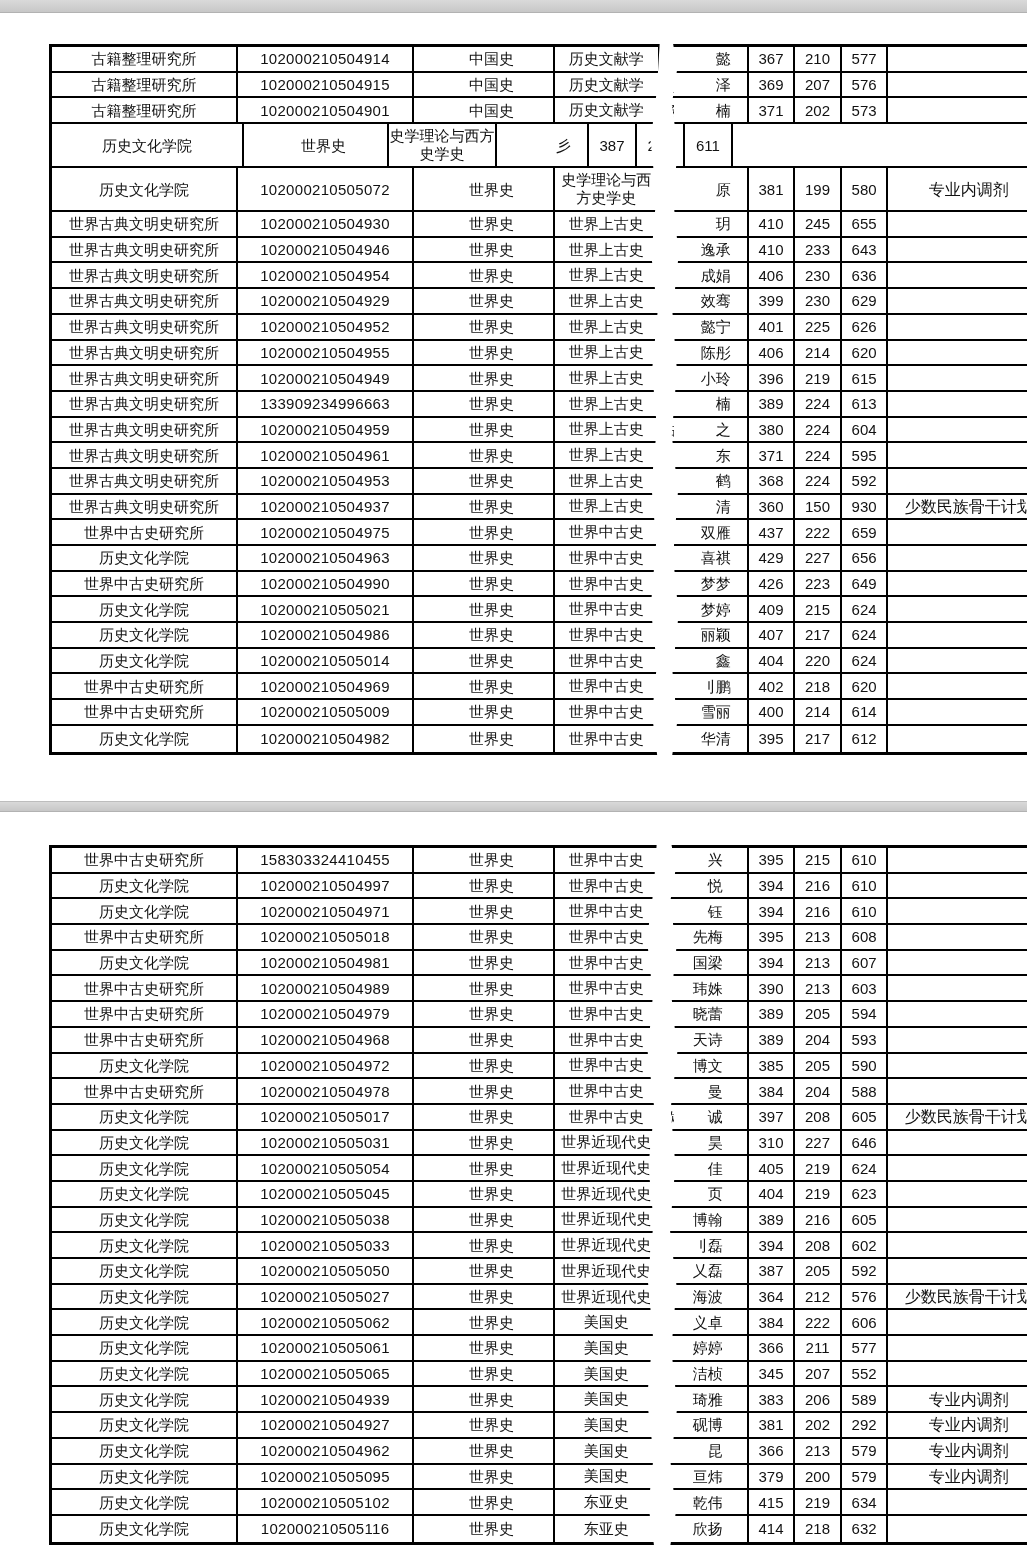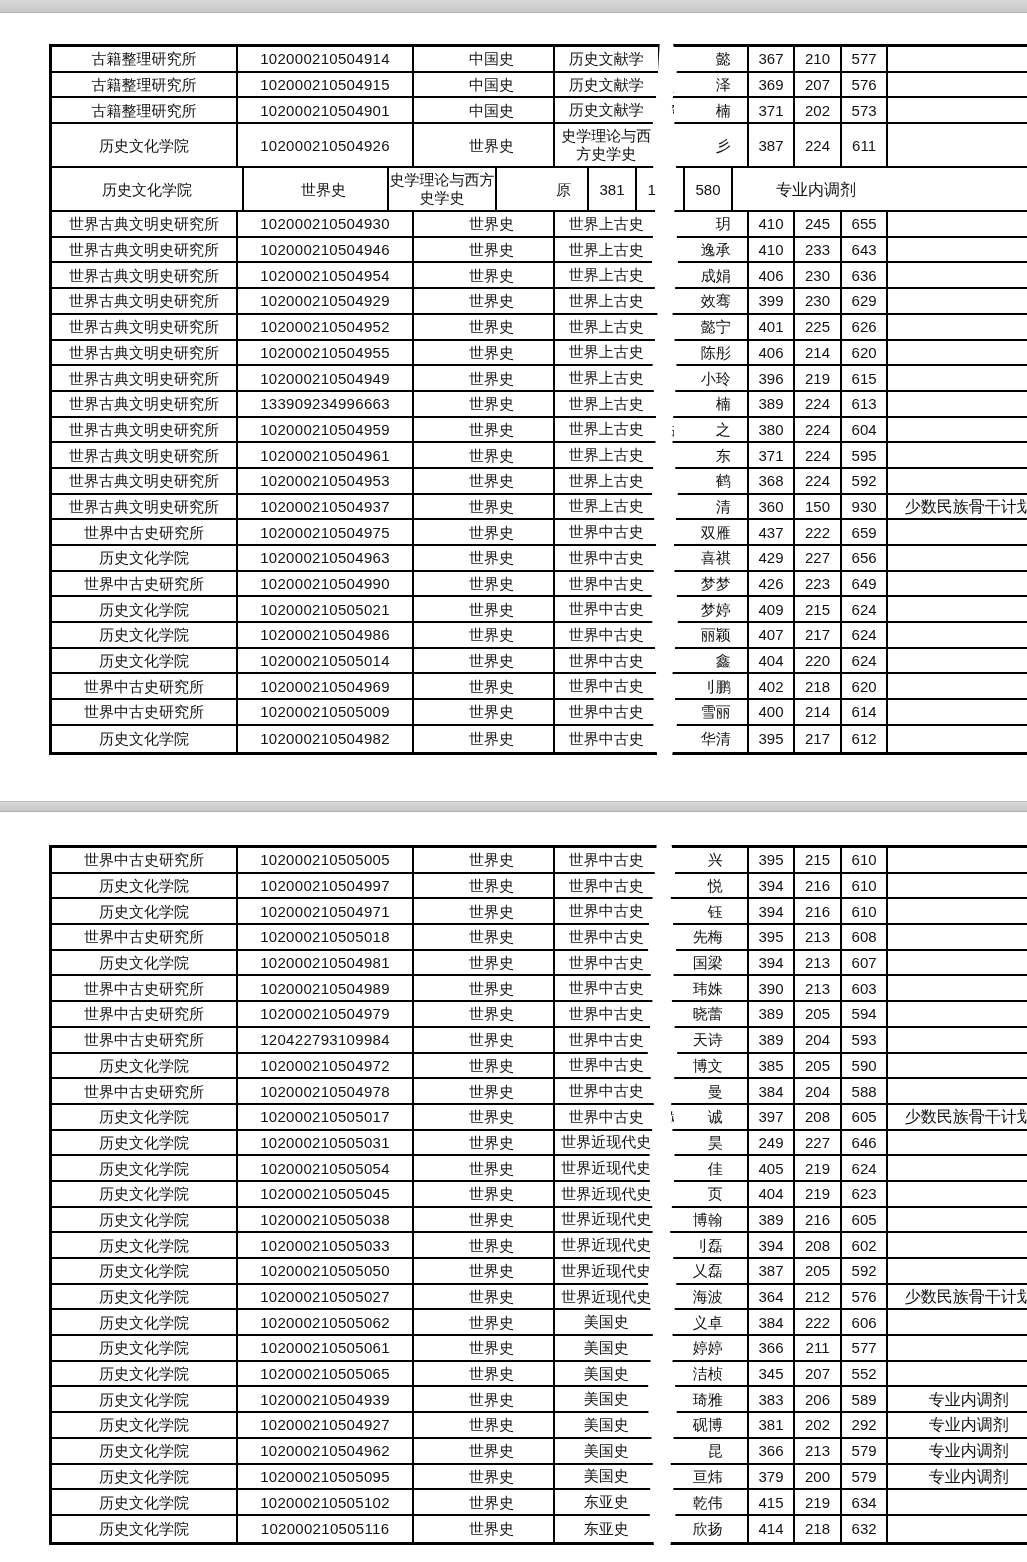--- a/index.html
+++ b/index.html
@@ -97,34 +97,34 @@
         <span class="nl">杨</span>
         <span class="nr">楠</span>
       </div>
       <div class="cell c-s1">371</div>
       <div class="cell c-s2">202</div>
       <div class="cell c-tot">573</div>
       <div class="cell c-note"></div>
     </div>
     <div class="row tall">
       <div class="cell c-dept">历史文化学院</div>
-      <div class="cell c-id">102000210504926</div>
       <div class="cell c-major">世界史</div>
       <div class="cell c-spec">史学理论与西方史学史</div>
       <div class="cell c-name">
         <span class="nl"></span>
         <span class="nr">彡</span>
       </div>
       <div class="cell c-s1">387</div>
       <div class="cell c-s2">224</div>
       <div class="cell c-tot">611</div>
       <div class="cell c-note"></div>
     </div>
     <div class="row tall">
       <div class="cell c-dept">历史文化学院</div>
+      <div class="cell c-id">102000210505072</div>
       <div class="cell c-major">世界史</div>
       <div class="cell c-spec">史学理论与西方史学史</div>
       <div class="cell c-name">
         <span class="nl"></span>
         <span class="nr">原</span>
       </div>
       <div class="cell c-s1">381</div>
       <div class="cell c-s2">199</div>
       <div class="cell c-tot">580</div>
       <div class="cell c-note">专业内调剂</div>
@@ -420,21 +420,21 @@
       </div>
       <div class="cell c-s1">395</div>
       <div class="cell c-s2">217</div>
       <div class="cell c-tot">612</div>
       <div class="cell c-note"></div>
     </div>
   </div>
 <div id="t2" class="sheet">
     <div class="row">
       <div class="cell c-dept">世界中古史研究所</div>
-      <div class="cell c-id">102000210505005</div>
+      <div class="cell c-id">158303324410455</div>
       <div class="cell c-major">世界史</div>
       <div class="cell c-spec">世界中古史</div>
       <div class="cell c-name">
         <span class="nl"></span>
         <span class="nr">兴</span>
       </div>
       <div class="cell c-s1">395</div>
       <div class="cell c-s2">215</div>
       <div class="cell c-tot">610</div>
       <div class="cell c-note"></div>
@@ -518,21 +518,21 @@
         <span class="nl"></span>
         <span class="nr">晓蕾</span>
       </div>
       <div class="cell c-s1">389</div>
       <div class="cell c-s2">205</div>
       <div class="cell c-tot">594</div>
       <div class="cell c-note"></div>
     </div>
     <div class="row">
       <div class="cell c-dept">世界中古史研究所</div>
-      <div class="cell c-id">120422793109984</div>
+      <div class="cell c-id">102000210504968</div>
       <div class="cell c-major">世界史</div>
       <div class="cell c-spec">世界中古史</div>
       <div class="cell c-name">
         <span class="nl"></span>
         <span class="nr">天诗</span>
       </div>
       <div class="cell c-s1">389</div>
       <div class="cell c-s2">204</div>
       <div class="cell c-tot">593</div>
       <div class="cell c-note"></div>
@@ -581,21 +581,21 @@
     </div>
     <div class="row">
       <div class="cell c-dept">历史文化学院</div>
       <div class="cell c-id">102000210505031</div>
       <div class="cell c-major">世界史</div>
       <div class="cell c-spec">世界近现代史</div>
       <div class="cell c-name">
         <span class="nl"></span>
         <span class="nr">昊</span>
       </div>
-      <div class="cell c-s1">249</div>
+      <div class="cell c-s1">310</div>
       <div class="cell c-s2">227</div>
       <div class="cell c-tot">646</div>
       <div class="cell c-note"></div>
     </div>
     <div class="row">
       <div class="cell c-dept">历史文化学院</div>
       <div class="cell c-id">102000210505054</div>
       <div class="cell c-major">世界史</div>
       <div class="cell c-spec">世界近现代史</div>
       <div class="cell c-name">

